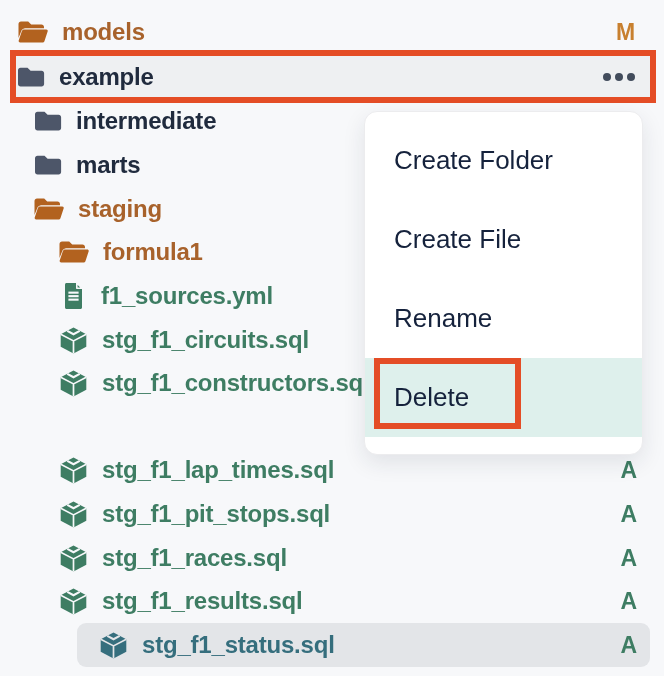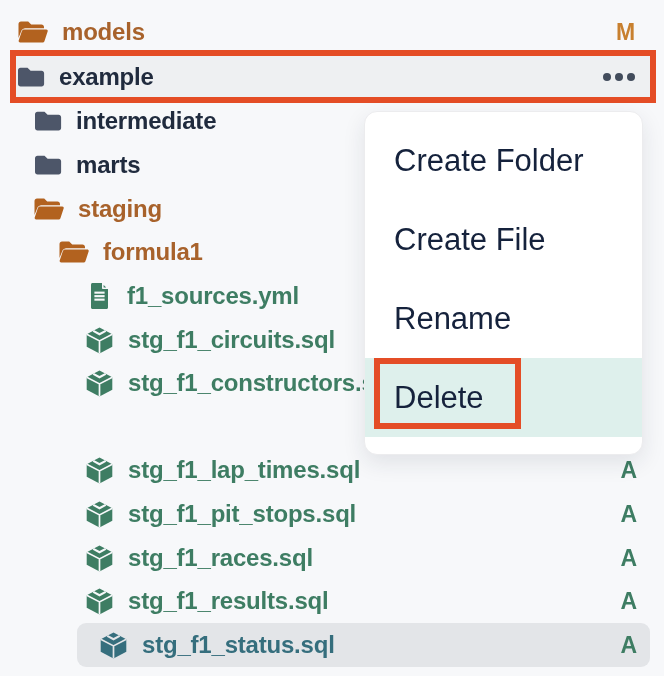--- a/index.html
+++ b/index.html
@@ -15,21 +15,21 @@
     position:absolute;left:0;right:0;height:44px;
     display:flex;align-items:center;
     font-size:24px;font-weight:600;letter-spacing:-0.2px;
     white-space:nowrap;z-index:1;cursor:pointer;
   }
   .row .icon{display:inline-flex;align-items:center;justify-content:center;
     flex:0 0 auto;margin-right:13px;}
   .lv0{padding-left:17px;}
   .lv1{padding-left:33px;}
   .lv2{padding-left:58px;}
-  .lv3{padding-left:85px;}
+  .lv3{padding-left:59px;}
   .c-orange{color:#a8622b;align-items:center;}
   .c-dark{color:#202b3e;}
   .c-green{color:#3e7d63;}
   .c-teal{color:#356e7d;}
   .badge{
     position:absolute;right:27px;top:50%;transform:translateY(-50%);
     font-size:23px;font-weight:700;
   }
   .badge.m{color:#c8802f;right:29px;}
   .badge.a{color:#3e7d63;}
@@ -54,21 +54,21 @@
   
   .menu{
     position:absolute;left:364px;top:111px;width:279px;height:344px;
     box-sizing:border-box;background:#ffffff;
     border:1px solid #ececee;border-radius:13px;
     box-shadow:0 8px 22px rgba(30,40,60,.10);
     padding-top:9px;z-index:5;overflow:hidden;
   }
   .menu-item{
     height:79px;display:flex;align-items:center;padding-left:29px;
-    font-size:31px;font-weight:500;color:#15223c;cursor:pointer;
+    font-size:26px;font-weight:500;color:#15223c;cursor:pointer;
   }
   .menu-item.hovered{background:#def0ec;}
 
   
   .annot-delete{
     position:absolute;left:374px;top:358px;width:135px;height:59px;
     border:6px solid #e44d26;z-index:7;pointer-events:none;
   }
 
   svg{display:block;}

